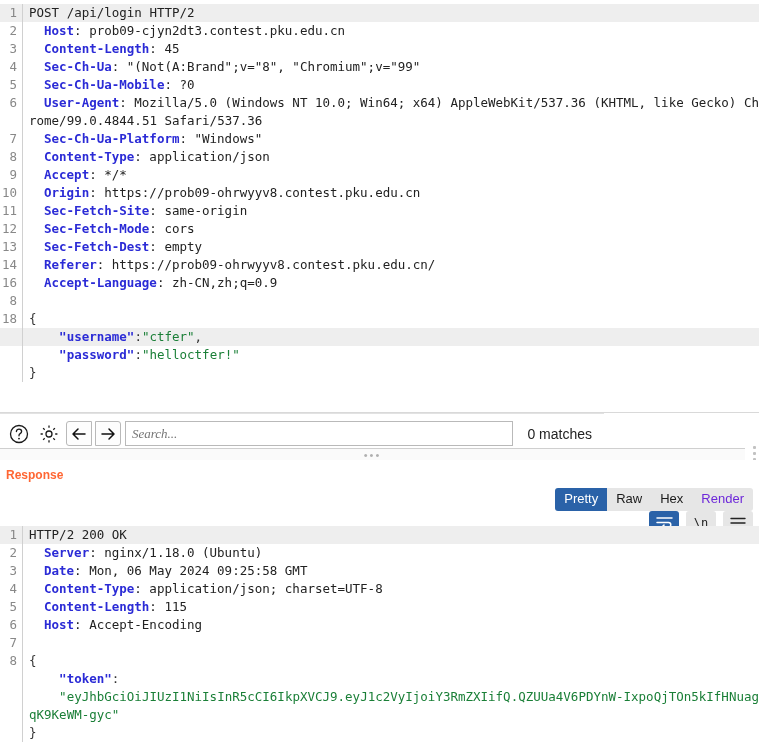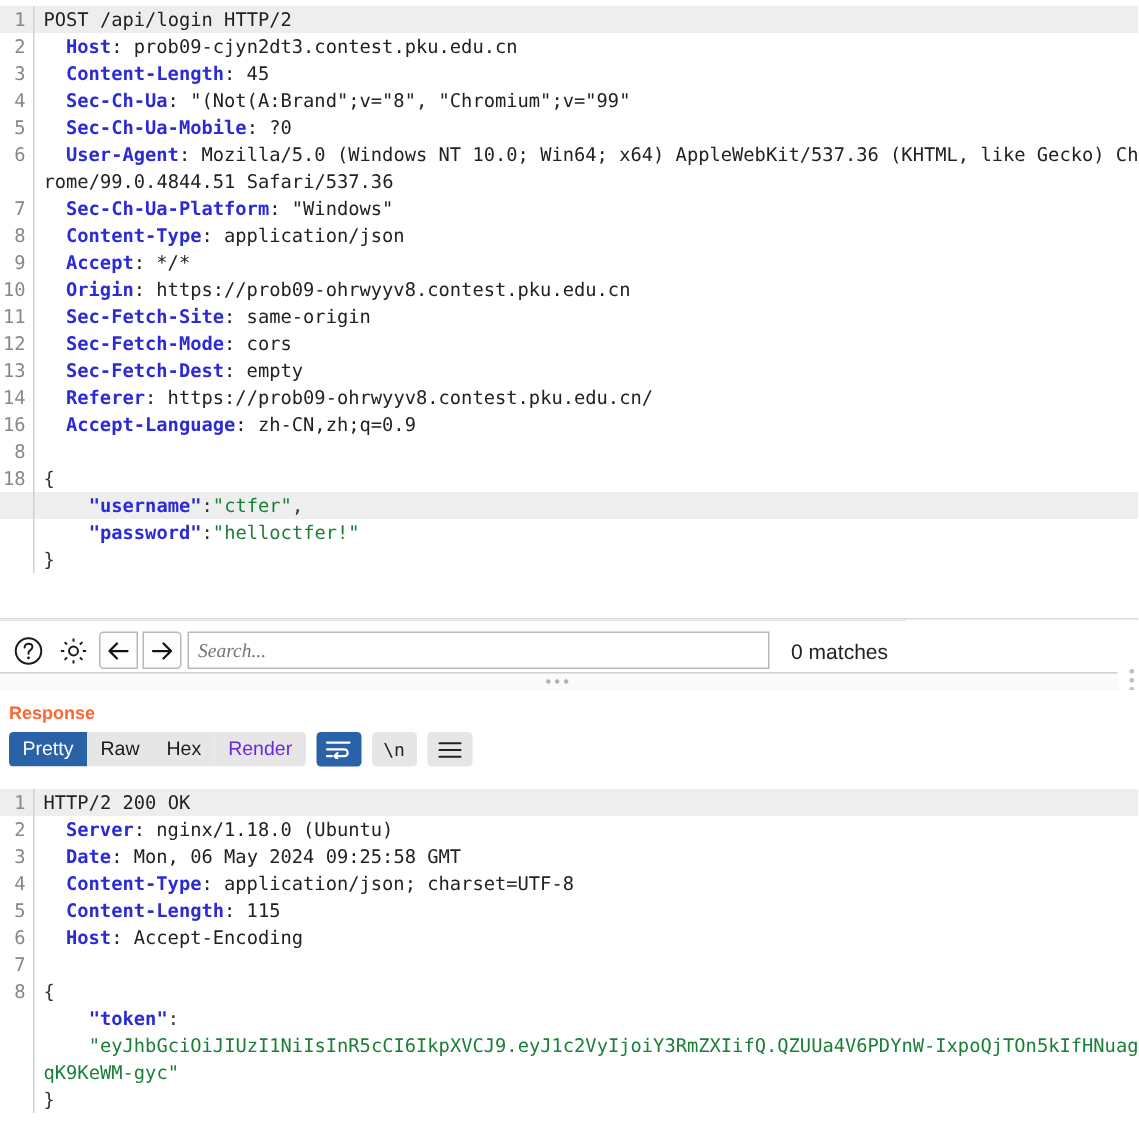--- a/index.html
+++ b/index.html
@@ -130,22 +130,23 @@
     background: #ffffff;
   }
   .resp-title {
     color: #ff6633;
     font-size: 12px;
     font-weight: bold;
     padding: 8px 0 6px 6px;
     font-family: "Liberation Sans", sans-serif;
   }
   .resp-tabs {
-    display: flex; align-items: center; gap: 0px;
+    display: flex; align-items: flex-end; gap: 0px;
     padding: 0 6px 6px 6px;
+    flex-direction: column;
   }
   .tabgroup { display: flex; border-radius: 3px; overflow: hidden; }
   .tab {
     font-size: 13px;
     padding: 3px 9px 4px 9px;
     background: #e6e6e6;
     color: #1a1a1a;
     border: none;
     cursor: pointer;
     font-family: "Liberation Sans", sans-serif;

